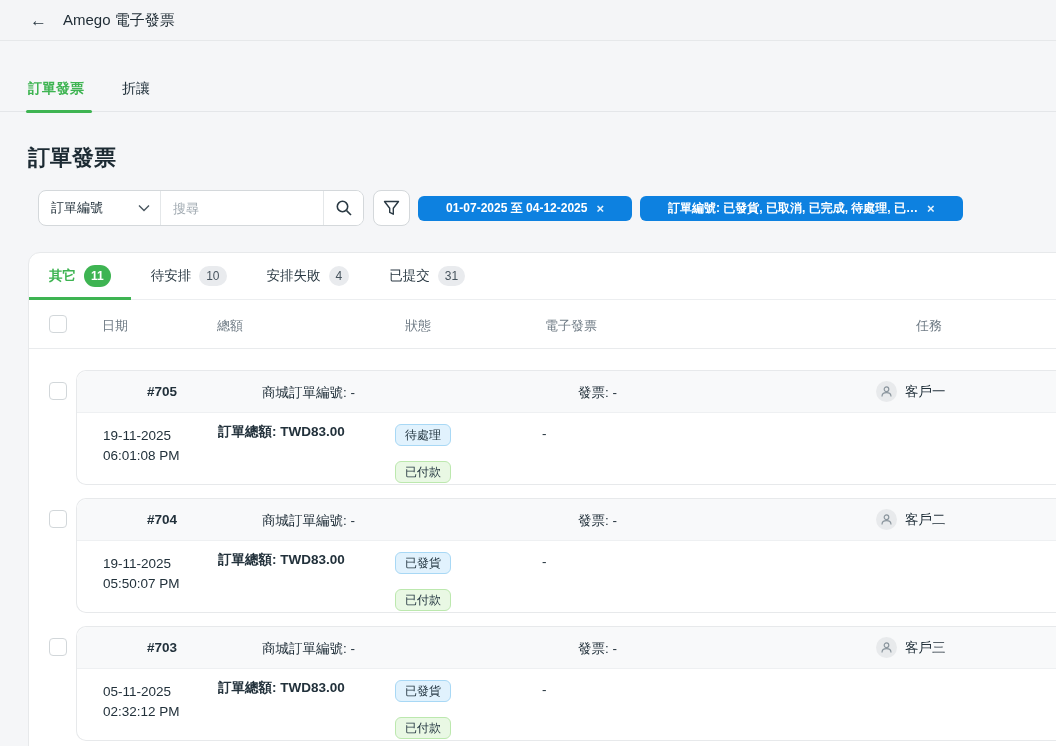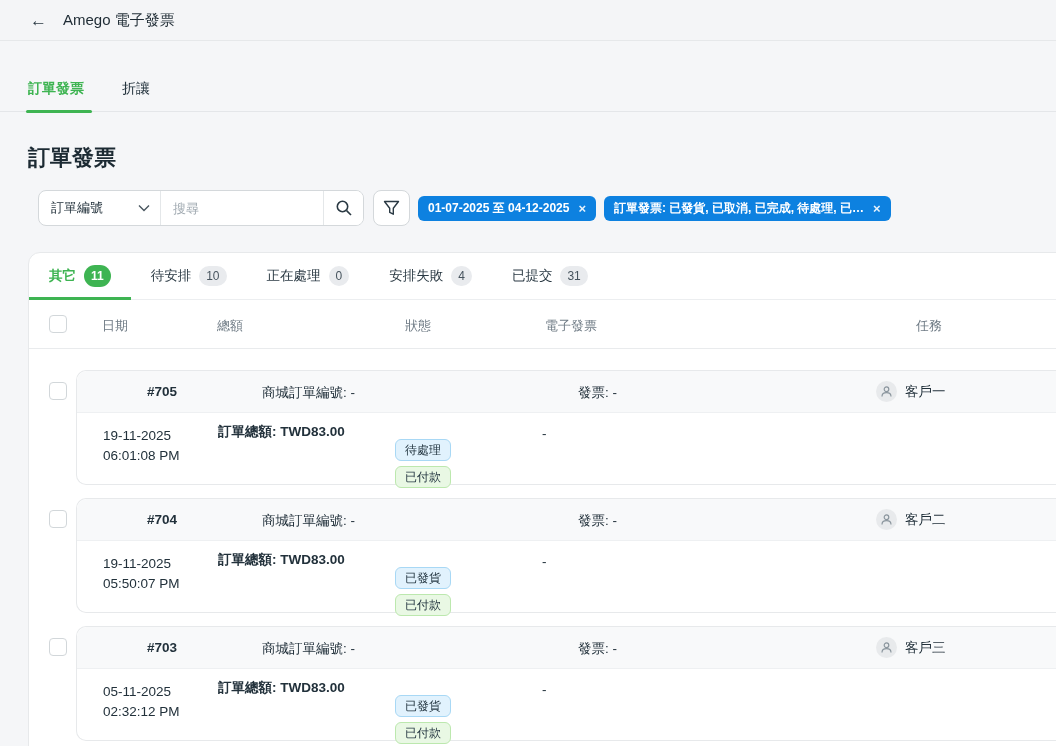--- a/index.html
+++ b/index.html
@@ -38,21 +38,21 @@
     padding:0 10px 0 12px;font-size:13px;color:#22313b;border-right:1px solid #e4e7e9;cursor:pointer;}
   .sg-input{width:162px;display:flex;align-items:center;padding:0 12px;}
   .sg-input input{border:none;outline:none;width:100%;font-size:13px;background:transparent;color:#4d7c0f;}
   .sg-input input::placeholder{color:#a2abb2;}
   .sg-search-btn{width:40px;display:flex;align-items:center;justify-content:center;
     border-left:1px solid #e4e7e9;cursor:pointer;background:#fff;border-top:none;border-right:none;border-bottom:none;}
   .filter-btn{width:37px;height:36px;border:1px solid #d4d8db;border-radius:8px;background:#fff;
     display:flex;align-items:center;justify-content:center;cursor:pointer;margin-left:1px;}
   .chips{display:flex;gap:8px;align-items:center;}
   .chip{background:var(--chip-blue);color:#fff;font-size:12px;font-weight:600;height:25px;
-    display:inline-flex;align-items:center;border-radius:6px;padding:0 10px;gap:9px;white-space:nowrap;}
+    display:inline-flex;align-items:center;border-radius:6px;padding:0 28px;gap:9px;white-space:nowrap;}
   .chip-close{font-size:13px;opacity:.9;cursor:pointer;}
   
   .content-card{margin:26px -14px 0 28px;background:#fff;border:1px solid #e7e9eb;
     border-radius:12px 12px 0 0;min-height:500px;}
   .tabs-row{display:flex;align-items:center;height:47px;border-bottom:1px solid #eceef0;}
   .stab{display:flex;align-items:center;gap:8px;padding:0 20px;height:100%;position:relative;
     font-size:13.5px;color:#2a3943;cursor:pointer;}
   .stab.active{color:var(--accent-green);font-weight:700;}
   .stab.active::after{content:"";position:absolute;left:0;right:0;bottom:-1px;height:3px;
     background:var(--accent-green);}
@@ -76,21 +76,21 @@
   .f-order{left:26px;font-weight:700;}
   .f-store{left:141px;}
   .f-invlabel{left:457px;}
   .f-cust{left:755px;display:flex;align-items:center;gap:8px;top:10px !important;}
   .avatar{width:21px;height:21px;border-radius:50%;background:#e8eaec;display:flex;
     align-items:center;justify-content:center;}
   .row-body{position:relative;height:71px;}
   .row-body .fld{position:absolute;font-size:13.5px;color:#22313b;}
   .f-date{left:26px;top:13px;line-height:20px;}
   .f-total{left:141px;top:10px;font-weight:700;}
-  .f-badges{left:318px;top:11px;display:flex;flex-direction:column;gap:5px;align-items:center;margin-top:15px;}
+  .f-badges{left:318px;top:11px;display:flex;flex-direction:column;gap:15px;align-items:center;}
   .f-einv{left:465px;top:13px;}
   .badge{display:inline-flex;align-items:center;height:22px;padding:0 9px;border-radius:6px;
     font-size:12px;color:#253742;white-space:nowrap;}
   .badge.blue{background:var(--status-blue-bg);border:1px solid var(--status-blue-border);}
   .badge.green{background:var(--status-green-bg);border:1px solid var(--status-green-border);}
   svg{display:block;}
 </style>
 </head>
 <body>
 
@@ -134,40 +134,36 @@
           <path d="M1.5 1.5 H15.5 L10.3 8.2 V14.2 L6.7 12.4 V8.2 Z" fill="none" stroke="#2a3943" stroke-width="1.4" stroke-linejoin="round"></path>
         </svg>
     </span>
   </button>
   <div class="chips">
     <div class="chip">
       <span>01-07-2025 至 04-12-2025</span>
       <span class="chip-close">×</span>
     </div>
     <div class="chip">
-      <span>訂單發票: 已發貨, 已取消, 已完成, 待處理, 已…</span>
+      <span>訂單編號: 已發貨, 已取消, 已完成, 待處理, 已…</span>
       <span class="chip-close">×</span>
     </div>
   </div>
 </div>
 
 <div class="content-card">
 
   <div class="tabs-row">
     <div class="stab active">
       <span>其它</span>
       <span class="stab-count">11</span>
     </div>
     <div class="stab">
       <span>待安排</span>
       <span class="stab-count">10</span>
-    </div>
-    <div class="stab">
-      <span>正在處理</span>
-      <span class="stab-count">0</span>
     </div>
     <div class="stab">
       <span>安排失敗</span>
       <span class="stab-count">4</span>
     </div>
     <div class="stab">
       <span>已提交</span>
       <span class="stab-count">31</span>
     </div>
   </div>

